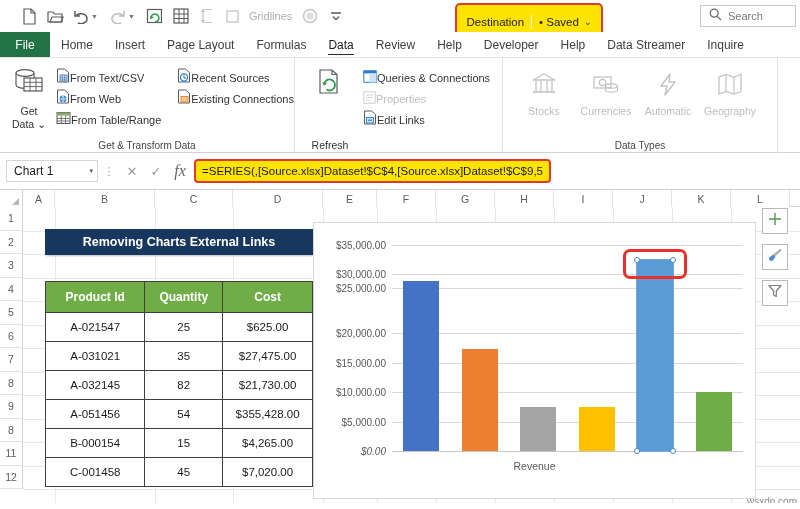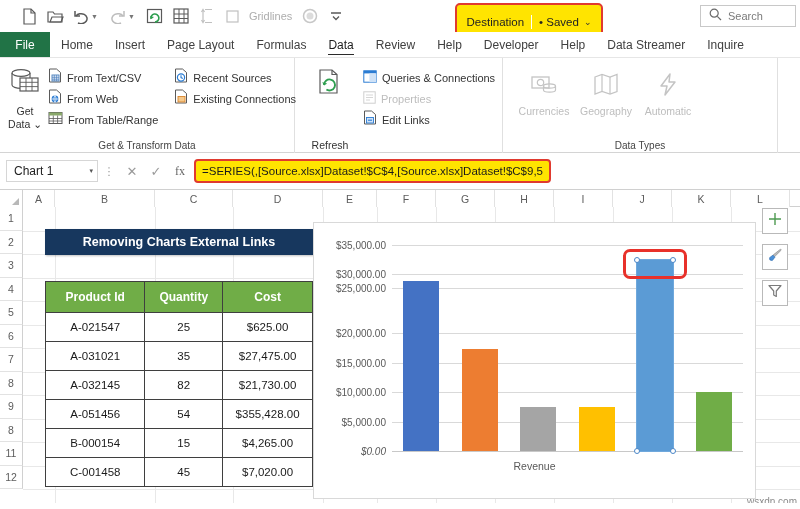--- a/index.html
+++ b/index.html
@@ -74,41 +74,41 @@
   }
   .rgroup.bordered { border-right:1px solid #e0e0e0; }
 
   .bigbtn {
     width:54px; display:flex; flex-direction:column; align-items:center;
     padding-top:6px; gap:1px;
   }
   .bigbtn .lbl { font-size:10.5px; color:#333; line-height:12px; text-align:center; }
 
   .smallcol { display:flex; flex-direction:column; padding-top:7px; gap:4px; }
-  .smallbtn { display:flex; align-items:center; gap:5px; height:17px; }
+  .smallbtn { display:flex; align-items:center; height:17px; }
   .smallbtn .lbl { font-size:11px; color:#333; white-space:nowrap; }
   .smallbtn .lbl.dim { color:#bdbdbd; }
 
   .dtcol { display:flex; flex-direction:column; align-items:center; width:62px; padding-top:10px; }
   .dtcol .lbl { font-size:10.5px; color:#bdbdbd; margin-top:3px; }
 
   
   .fbar {
     position:absolute; left:0; top:153px; width:800px; height:37px;
     background:#fff; display:flex; align-items:center; border-bottom:1px solid #d0d0d0;
   }
   .namebox {
     margin-left:6px; width:92px; height:22px; border:1px solid #d6d6d6;
     display:flex; align-items:center; padding:0 4px 0 7px; background:#fff;
   }
   .namebox .nm { font-size:12px; color:#222; flex:1; }
   .namebox .cv { font-size:7px; color:#555; }
   .fb-dots { width:22px; text-align:center; font-size:11px; color:#9a9a9a; }
   .fb-ico { width:24px; text-align:center; font-size:13px; color:#9a9a9a; }
-  .fb-ico.fx { font-family:"Liberation Serif", serif; font-size:12px; color:#666; }
+  .fb-ico.fx { font-style:italic; font-family:"Liberation Serif", serif; font-size:16px; color:#666; }
   .formula {
     margin-left:2px; height:24px; background:#ffe400;
     border:2px solid #e03a2f; border-radius:4px;
     display:flex; align-items:center; padding:0 6px;
     font-size:11.5px; color:#1a1a1a; white-space:nowrap; max-width:420px; overflow:hidden;
   }
 
   
   .grid { position:absolute; left:0; top:190px; width:800px; height:319px; background:#fff; }
   .colhdr {
@@ -431,44 +431,54 @@
         </div>
       </div>
       <div class="glabel">Queries &amp; Connections</div>
     </div>
 
     <div class="rgroup bordered" style="width:275px;">
       <div class="gbody" style="padding-left:10px;">
         <div class="dtcol">
           <span>
             <svg width="28" height="26" viewBox="0 0 28 26">
+                <path d="M14 2L25 8H3z" fill="none" stroke="#c4c4c4" stroke-width="1.3"></path>
+                <path d="M6 9v10M11 9v10M17 9v10M22 9v10" stroke="#c4c4c4" stroke-width="1.3"></path>
+                <path d="M3 20h22" stroke="#c4c4c4" stroke-width="1.6"></path>
+              </svg>
+          </span>
+          <span class="lbl">Stocks</span>
+        </div>
+        <div class="dtcol">
+          <span>
+            <svg width="28" height="26" viewBox="0 0 28 26">
                 <rect x="2" y="5" width="17" height="11" fill="none" stroke="#c4c4c4" stroke-width="1.3"></rect>
                 <circle cx="10.5" cy="10.5" r="3.2" fill="none" stroke="#c4c4c4" stroke-width="1.2"></circle>
                 <ellipse cx="19.5" cy="14" rx="6" ry="2.2" fill="none" stroke="#c4c4c4" stroke-width="1.2"></ellipse>
                 <path d="M13.5 14v4c0 1.2 2.7 2.2 6 2.2s6-1 6-2.2v-4" fill="none" stroke="#c4c4c4" stroke-width="1.2"></path>
               </svg>
           </span>
           <span class="lbl">Currencies</span>
+        </div>
+        <div class="dtcol">
+          <span>
+            <svg width="28" height="26" viewBox="0 0 28 26">
+                <path d="M16 2L7 14h6l-2 9 10-13h-6z" fill="none" stroke="#c4c4c4" stroke-width="1.5" stroke-linejoin="round"></path>
+              </svg>
+          </span>
+          <span class="lbl">Automatic</span>
         </div>
         <div class="dtcol">
           <span>
             <svg width="28" height="26" viewBox="0 0 28 26">
                 <path d="M3 5l7-2.5 8 2.5 7-2.5v17L18 22l-8-2.5L3 22z" fill="none" stroke="#c4c4c4" stroke-width="1.3"></path>
                 <path d="M10 2.5v17M18 5v17" stroke="#c4c4c4" stroke-width="1.2"></path>
               </svg>
           </span>
           <span class="lbl">Geography</span>
-        </div>
-        <div class="dtcol">
-          <span>
-            <svg width="28" height="26" viewBox="0 0 28 26">
-                <path d="M16 2L7 14h6l-2 9 10-13h-6z" fill="none" stroke="#c4c4c4" stroke-width="1.5" stroke-linejoin="round"></path>
-              </svg>
-          </span>
-          <span class="lbl">Automatic</span>
         </div>
       </div>
       <div class="glabel">Data Types</div>
     </div>
   </div>
 
   <div class="fbar">
     <div class="namebox">
       <span class="nm">Chart 1</span>
       <span class="cv">▾</span>

